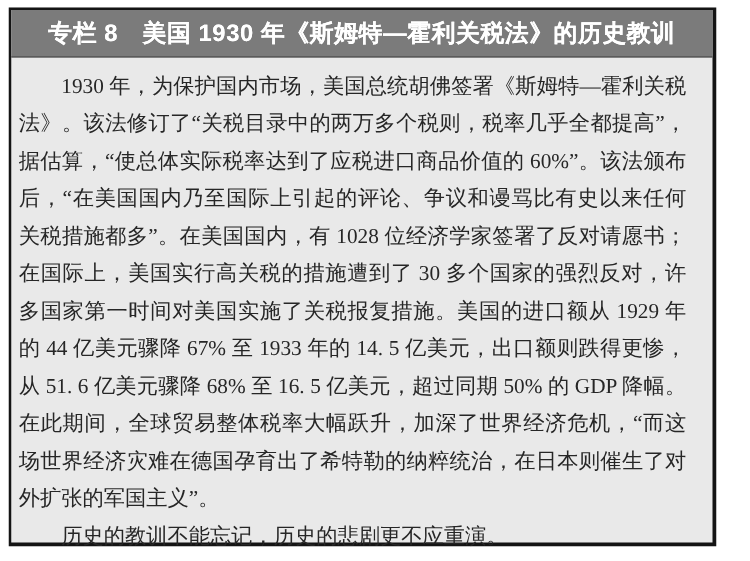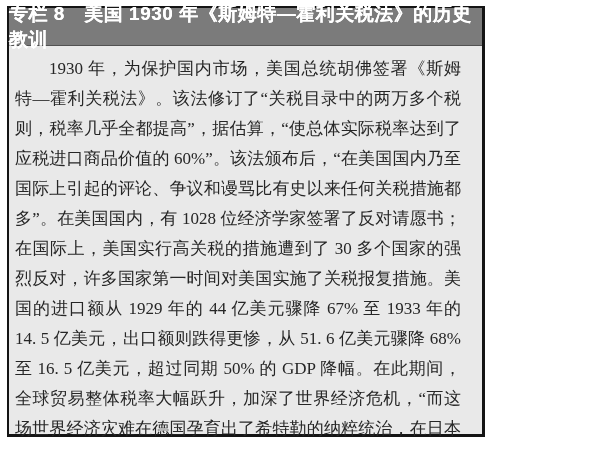--- a/index.html
+++ b/index.html
@@ -11,21 +11,21 @@
     position: relative;
     width: 600px;
     height: 449px;
     background: #ffffff;
     overflow: hidden;
   }
   .panel {
     position: absolute;
     left: 7px;
     top: 6px;
-    width: 478px;
+    width: 566px;
     height: 431px;
     box-sizing: border-box;
     border: 2px solid #141414;
     border-right-width: 3px;
     border-bottom-width: 3px;
     background: #e9e9e9;
   }
   .panel-header {
     height: 37px;
     background: #7b7b7b;
@@ -56,15 +56,16 @@
 </head>
 <body>
 
 <div class="page">
   <div class="panel">
     <div class="panel-header">
       <span>专栏 8　美国 1930 年《斯姆特—霍利关税法》的历史教训</span>
     </div>
     <div class="panel-body">
       <p>1930 年，为保护国内市场，美国总统胡佛签署《斯姆特—霍利关税法》。该法修订了“关税目录中的两万多个税则，税率几乎全都提高”，据估算，“使总体实际税率达到了应税进口商品价值的 60%”。该法颁布后，“在美国国内乃至国际上引起的评论、争议和谩骂比有史以来任何关税措施都多”。在美国国内，有 1028 位经济学家签署了反对请愿书；在国际上，美国实行高关税的措施遭到了 30 多个国家的强烈反对，许多国家第一时间对美国实施了关税报复措施。美国的进口额从 1929 年的 44 亿美元骤降 67% 至 1933 年的 14. 5 亿美元，出口额则跌得更惨，从 51. 6 亿美元骤降 68% 至 16. 5 亿美元，超过同期 50% 的 GDP 降幅。在此期间，全球贸易整体税率大幅跃升，加深了世界经济危机，“而这场世界经济灾难在德国孕育出了希特勒的纳粹统治，在日本则催生了对外扩张的军国主义”。</p>
+      <p>历史的教训不能忘记，历史的悲剧更不应重演。</p>
     </div>
   </div>
 </div>
 
 </body></html>

